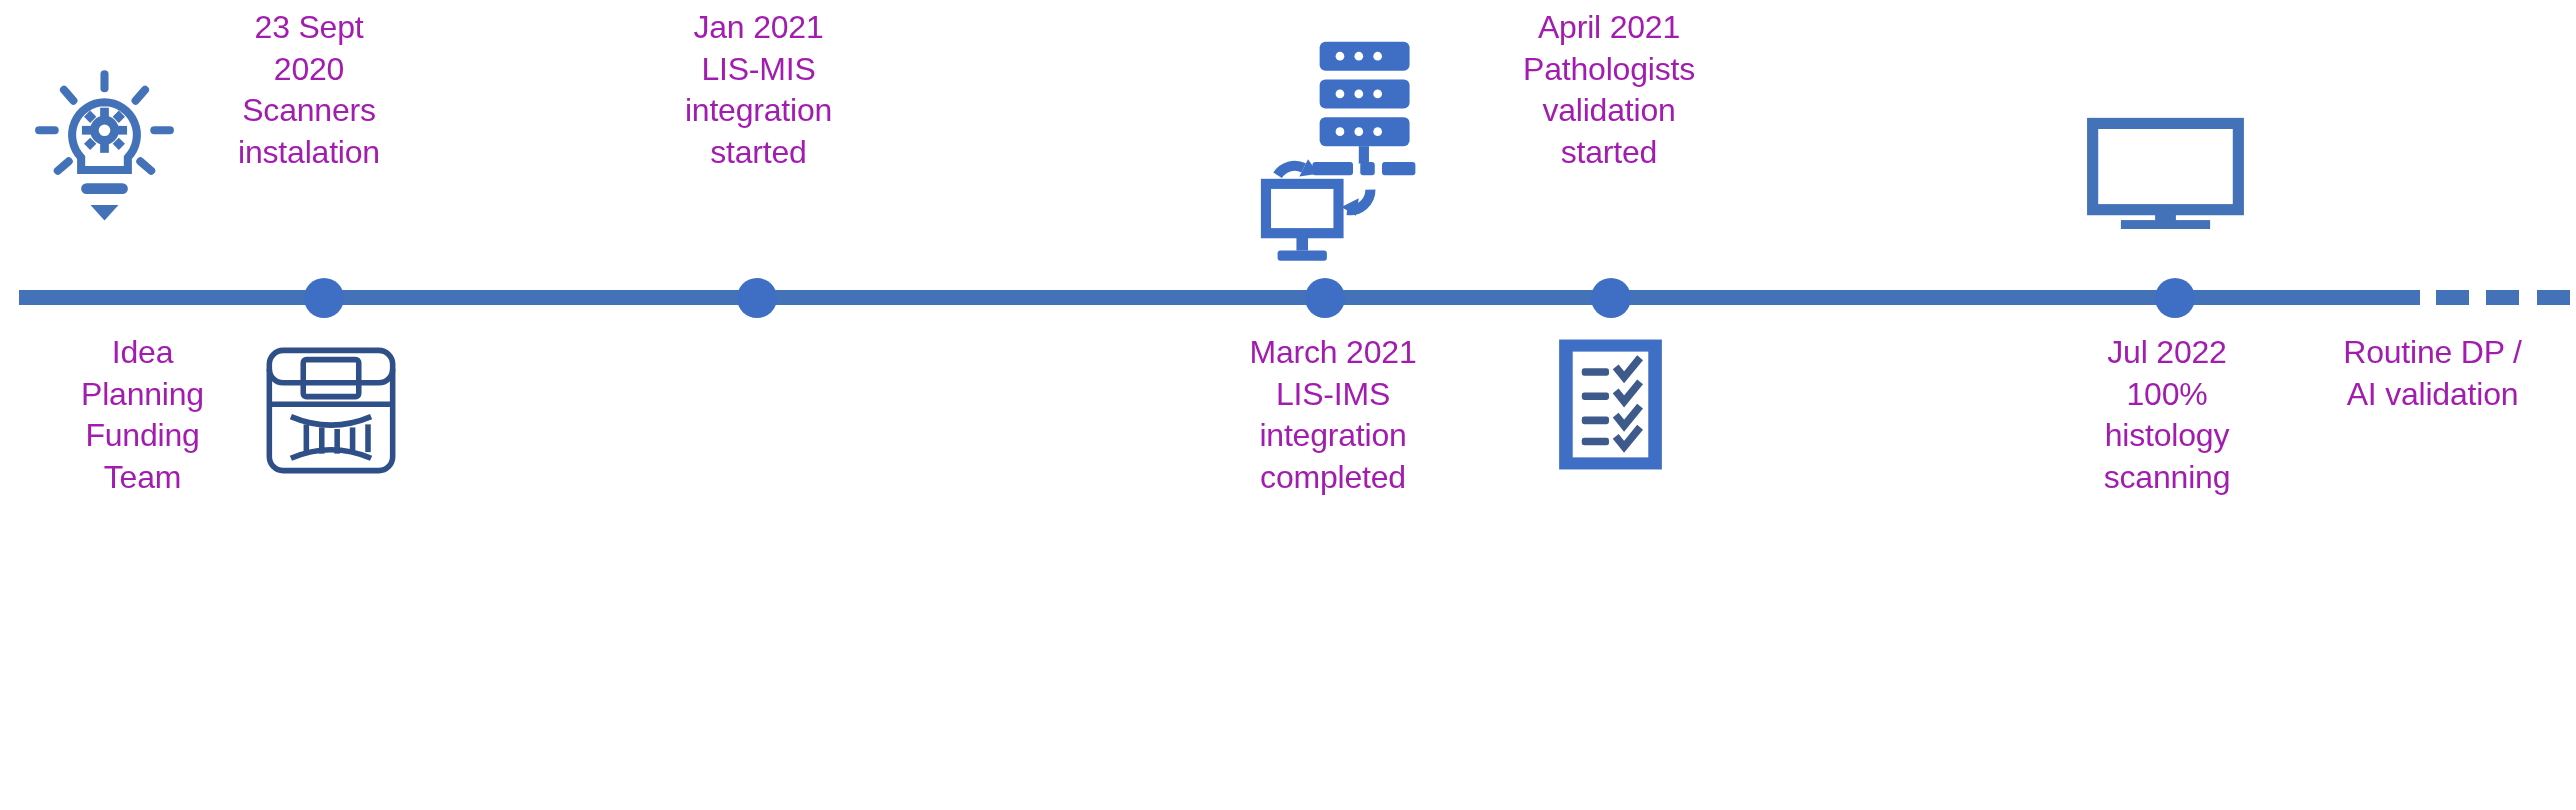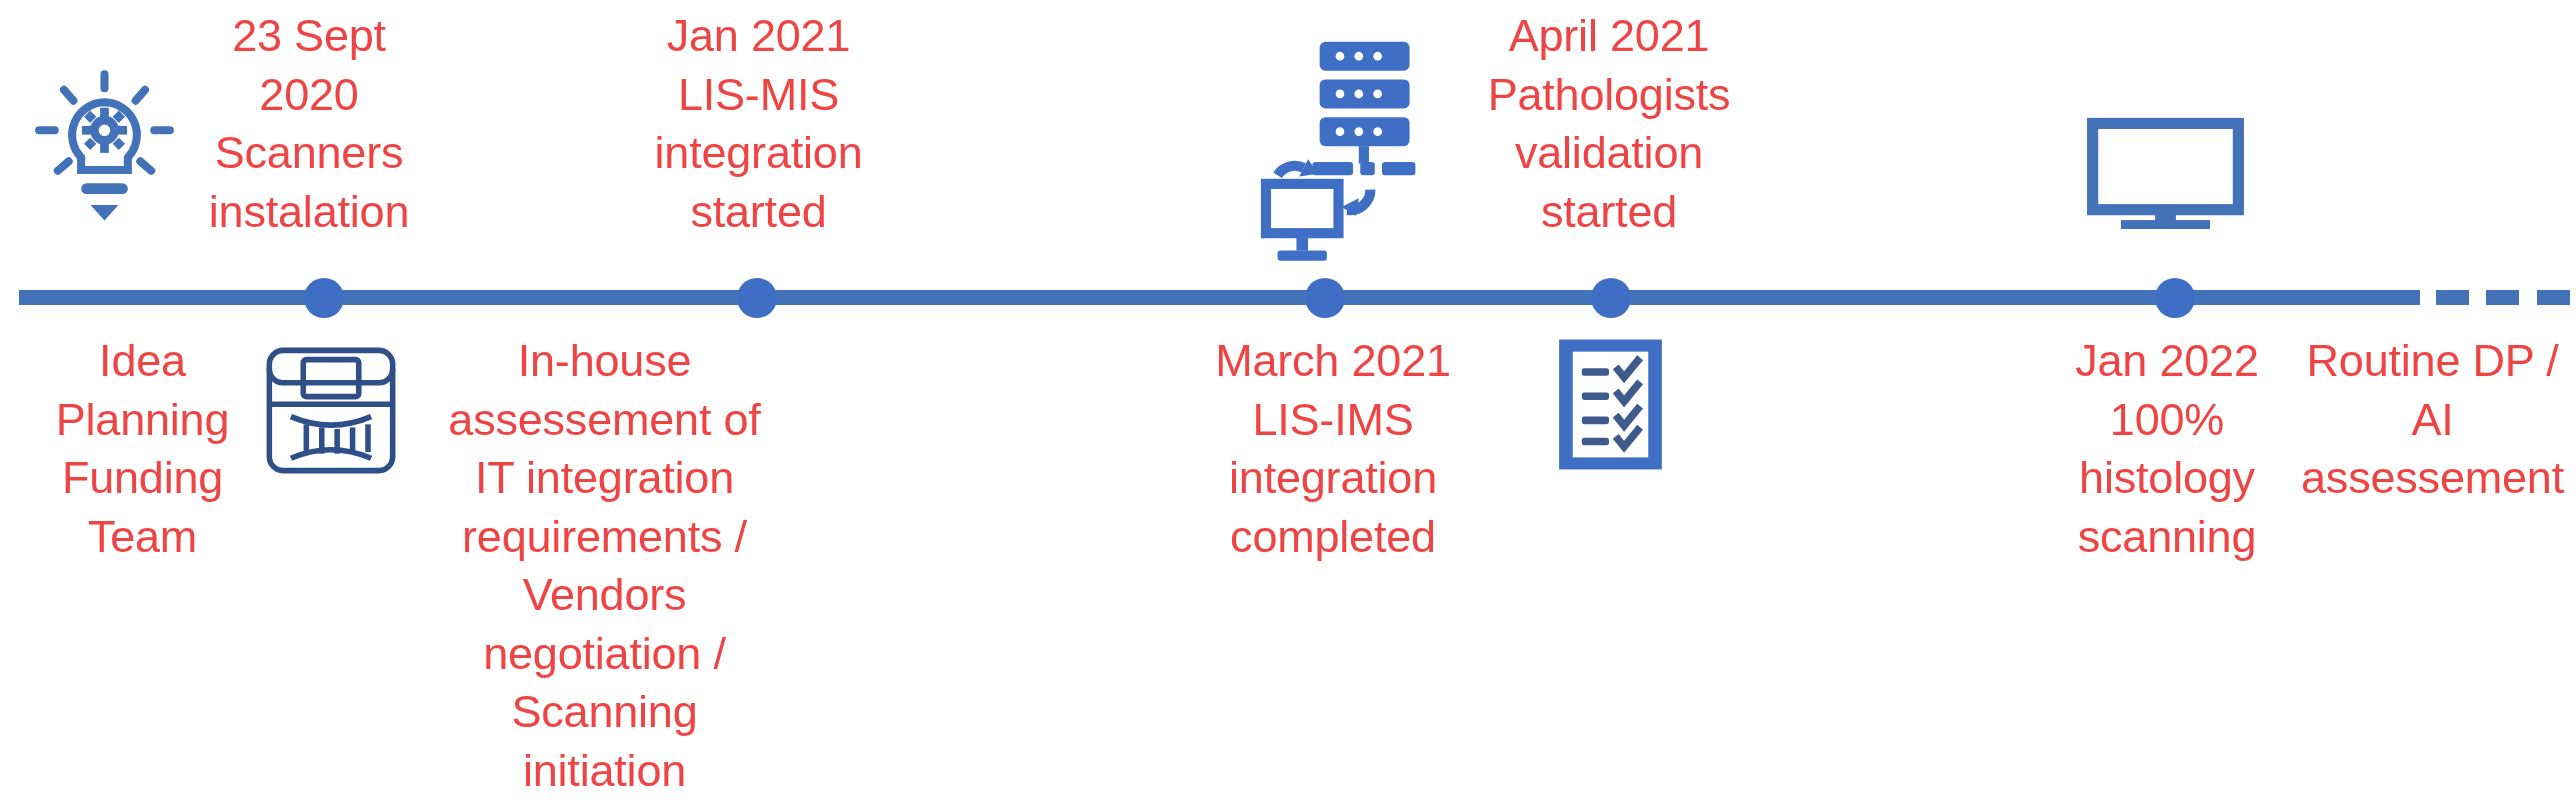--- a/index.html
+++ b/index.html
@@ -39,22 +39,22 @@
     width: 40px;
     height: 40px;
     border-radius: 50%;
     background: #3f6fc4;
     top: 278px;
   }
 
   
   .tl-text {
     position: absolute;
-    color: #ef4444;
-    font-size: 45px;
+    color: #a21caf;
+    font-size: 32px;
     line-height: 1.30;
     text-align: center;
     white-space: pre-line;
     letter-spacing: -0.2px;
   }
 
   
   .tl-icon {
     position: absolute;
   }
@@ -134,28 +134,20 @@
         <line x1="72" y1="54" x2="72" y2="72"></line>
       </g>
     </svg>
   </div>
 
   <div class="tl-text" style="left:628px; top:7px; width:261px;">Jan 2021
 LIS-MIS
 integration
 started</div>
 
-  <div class="tl-text" style="left:435px; top:332px; width:339px;">In-house
-assessement of
-IT integration
-requirements /
-Vendors
-negotiation /
-Scanning
-initiation</div>
 
   <div class="tl-icon" style="left:1260px; top:33px;">
     <svg width="157" height="235" viewBox="0 0 108 162">
       <g fill="#3f6fc4">
 
         <rect x="41" y="6" width="62" height="20" rx="4"></rect>
         <rect x="41" y="32" width="62" height="20" rx="4"></rect>
         <rect x="41" y="58" width="62" height="20" rx="4"></rect>
 
         <rect x="68" y="78" width="7" height="12"></rect>
@@ -229,22 +221,22 @@
       <g fill="none" stroke="#4472b8" stroke-width="7.5">
         <rect x="5" y="5" width="98" height="58"></rect>
       </g>
       <g fill="#4472b8">
         <rect x="47" y="63" width="14" height="9"></rect>
         <rect x="24" y="70" width="60" height="6.5"></rect>
       </g>
     </svg>
   </div>
 
-  <div class="tl-text" style="left:2046px; top:332px; width:242px;">Jan 2022
+  <div class="tl-text" style="left:2046px; top:332px; width:242px;">Jul 2022
 100%
 histology
 scanning</div>
 
   <div class="tl-text" style="left:2290px; top:332px; width:285px;">Routine DP /
-AI assessement</div>
+AI validation</div>
 
 </div>
 
 
 </body></html>

